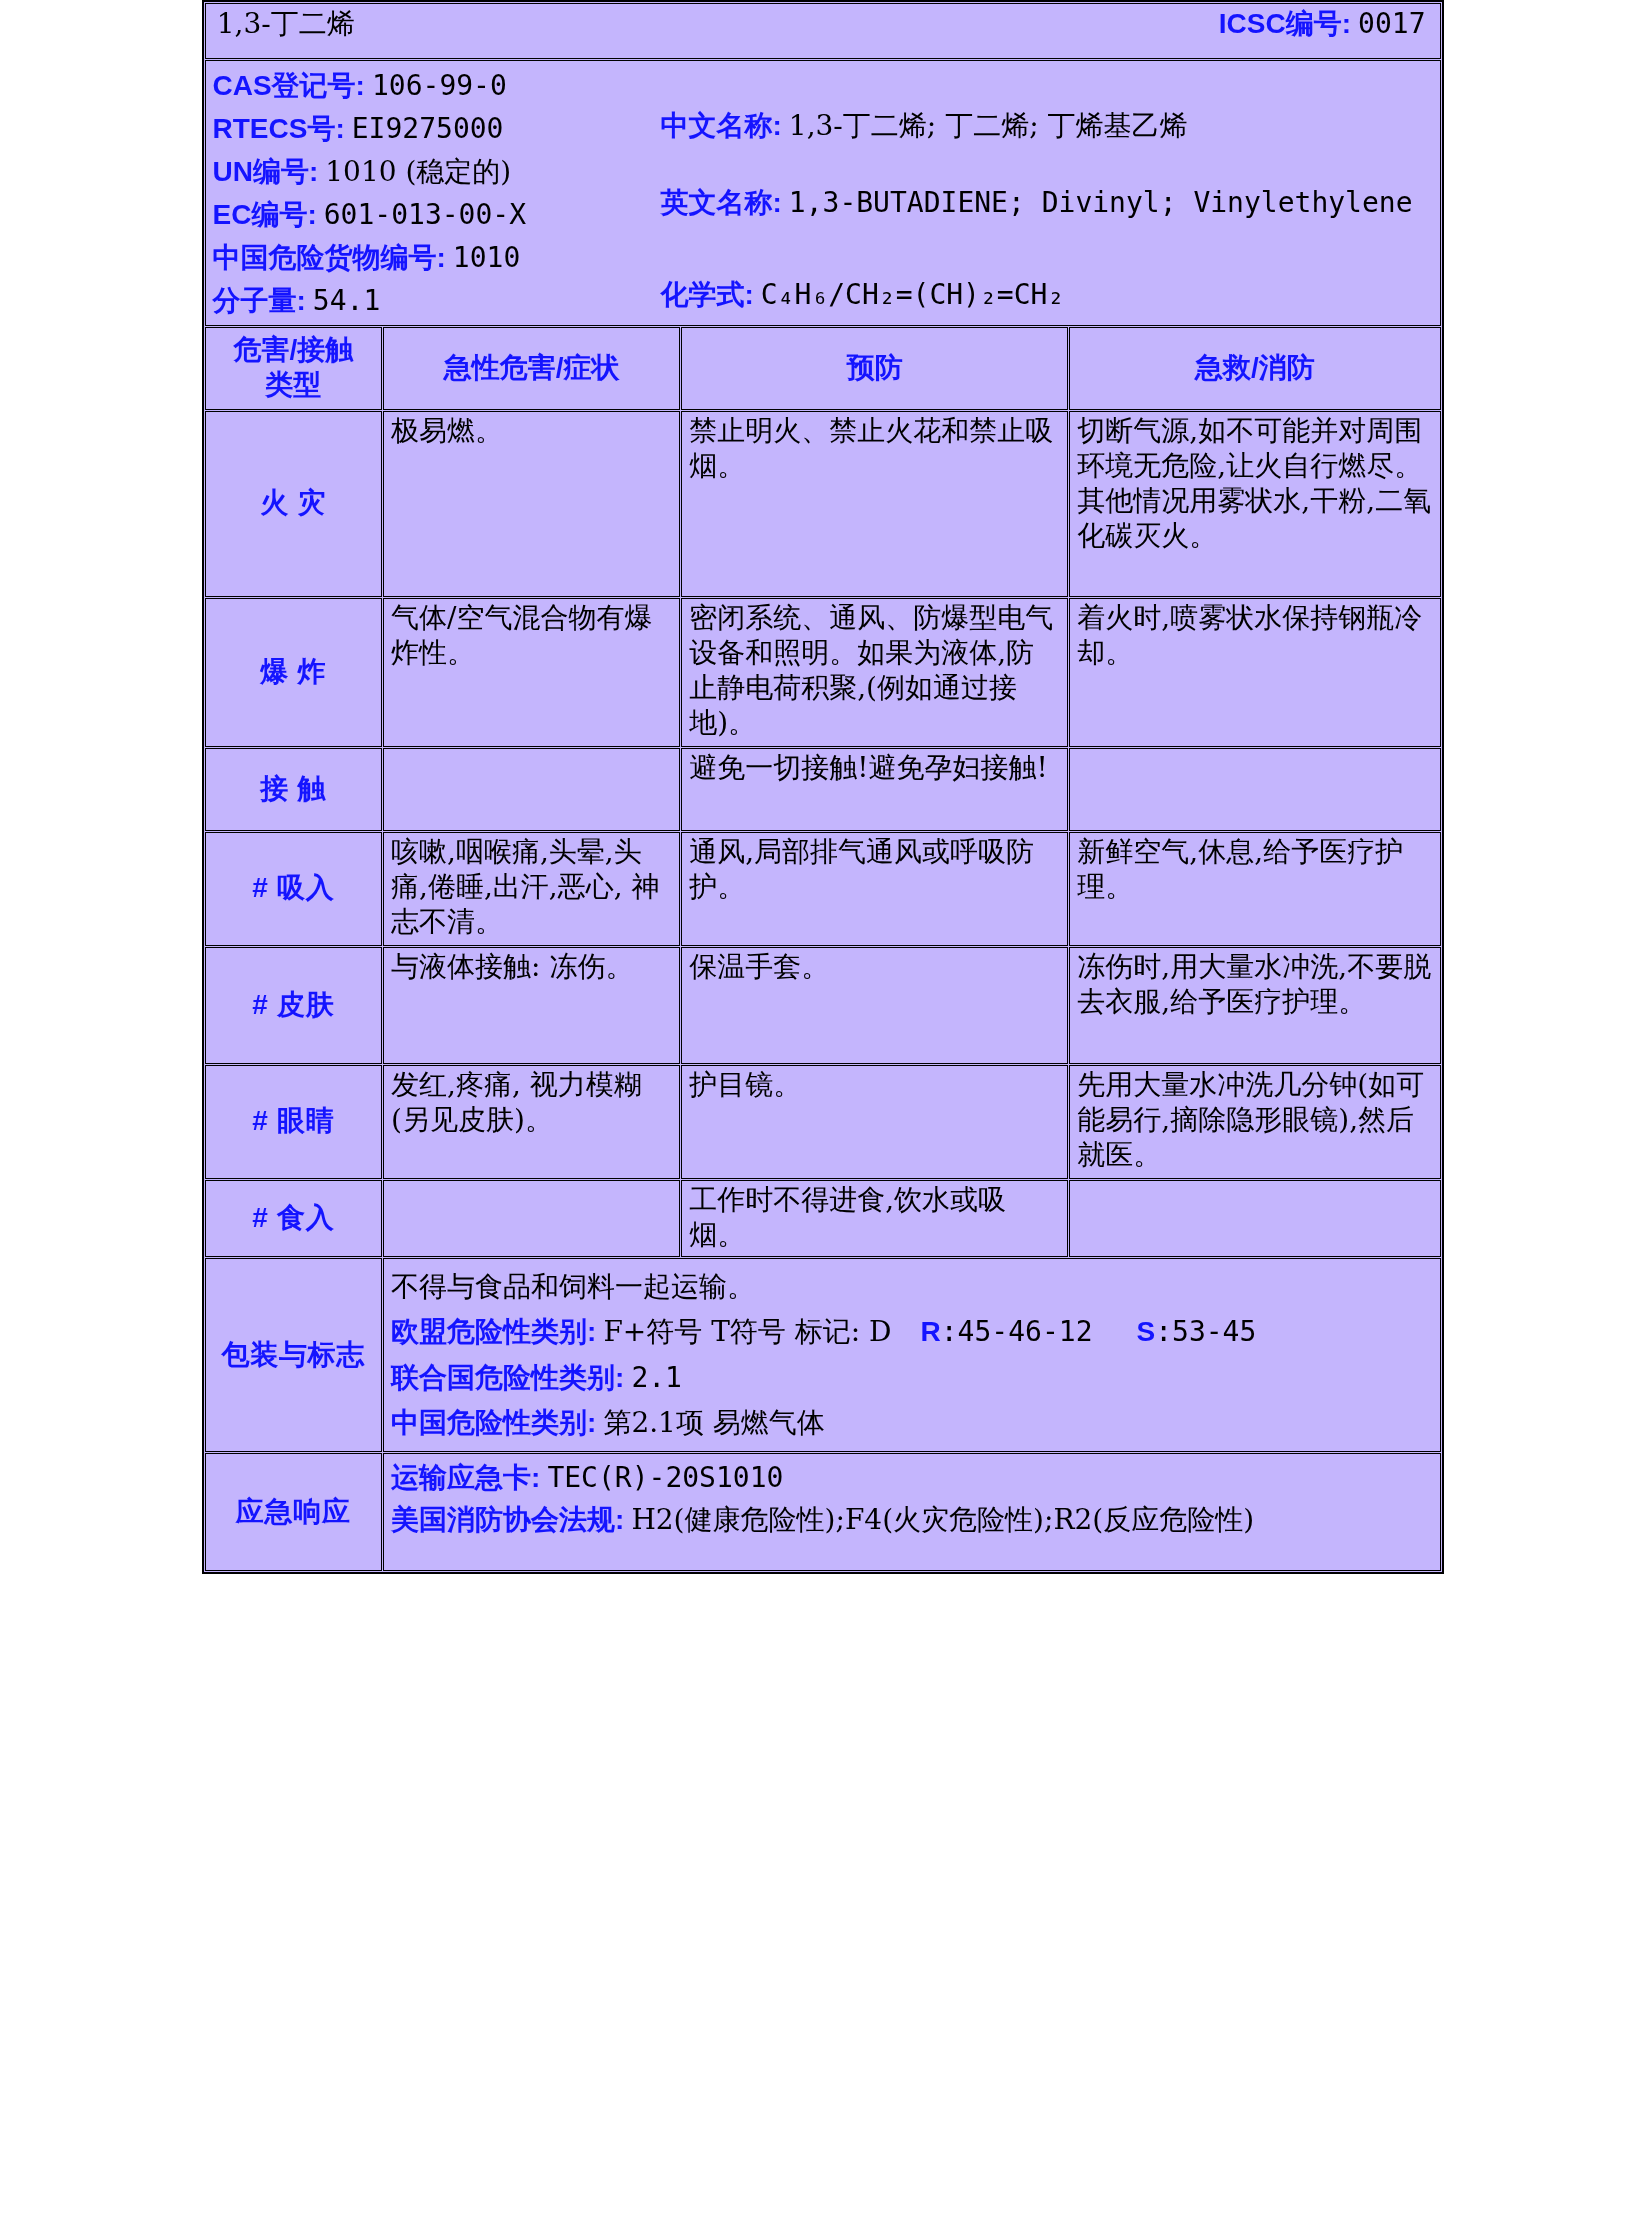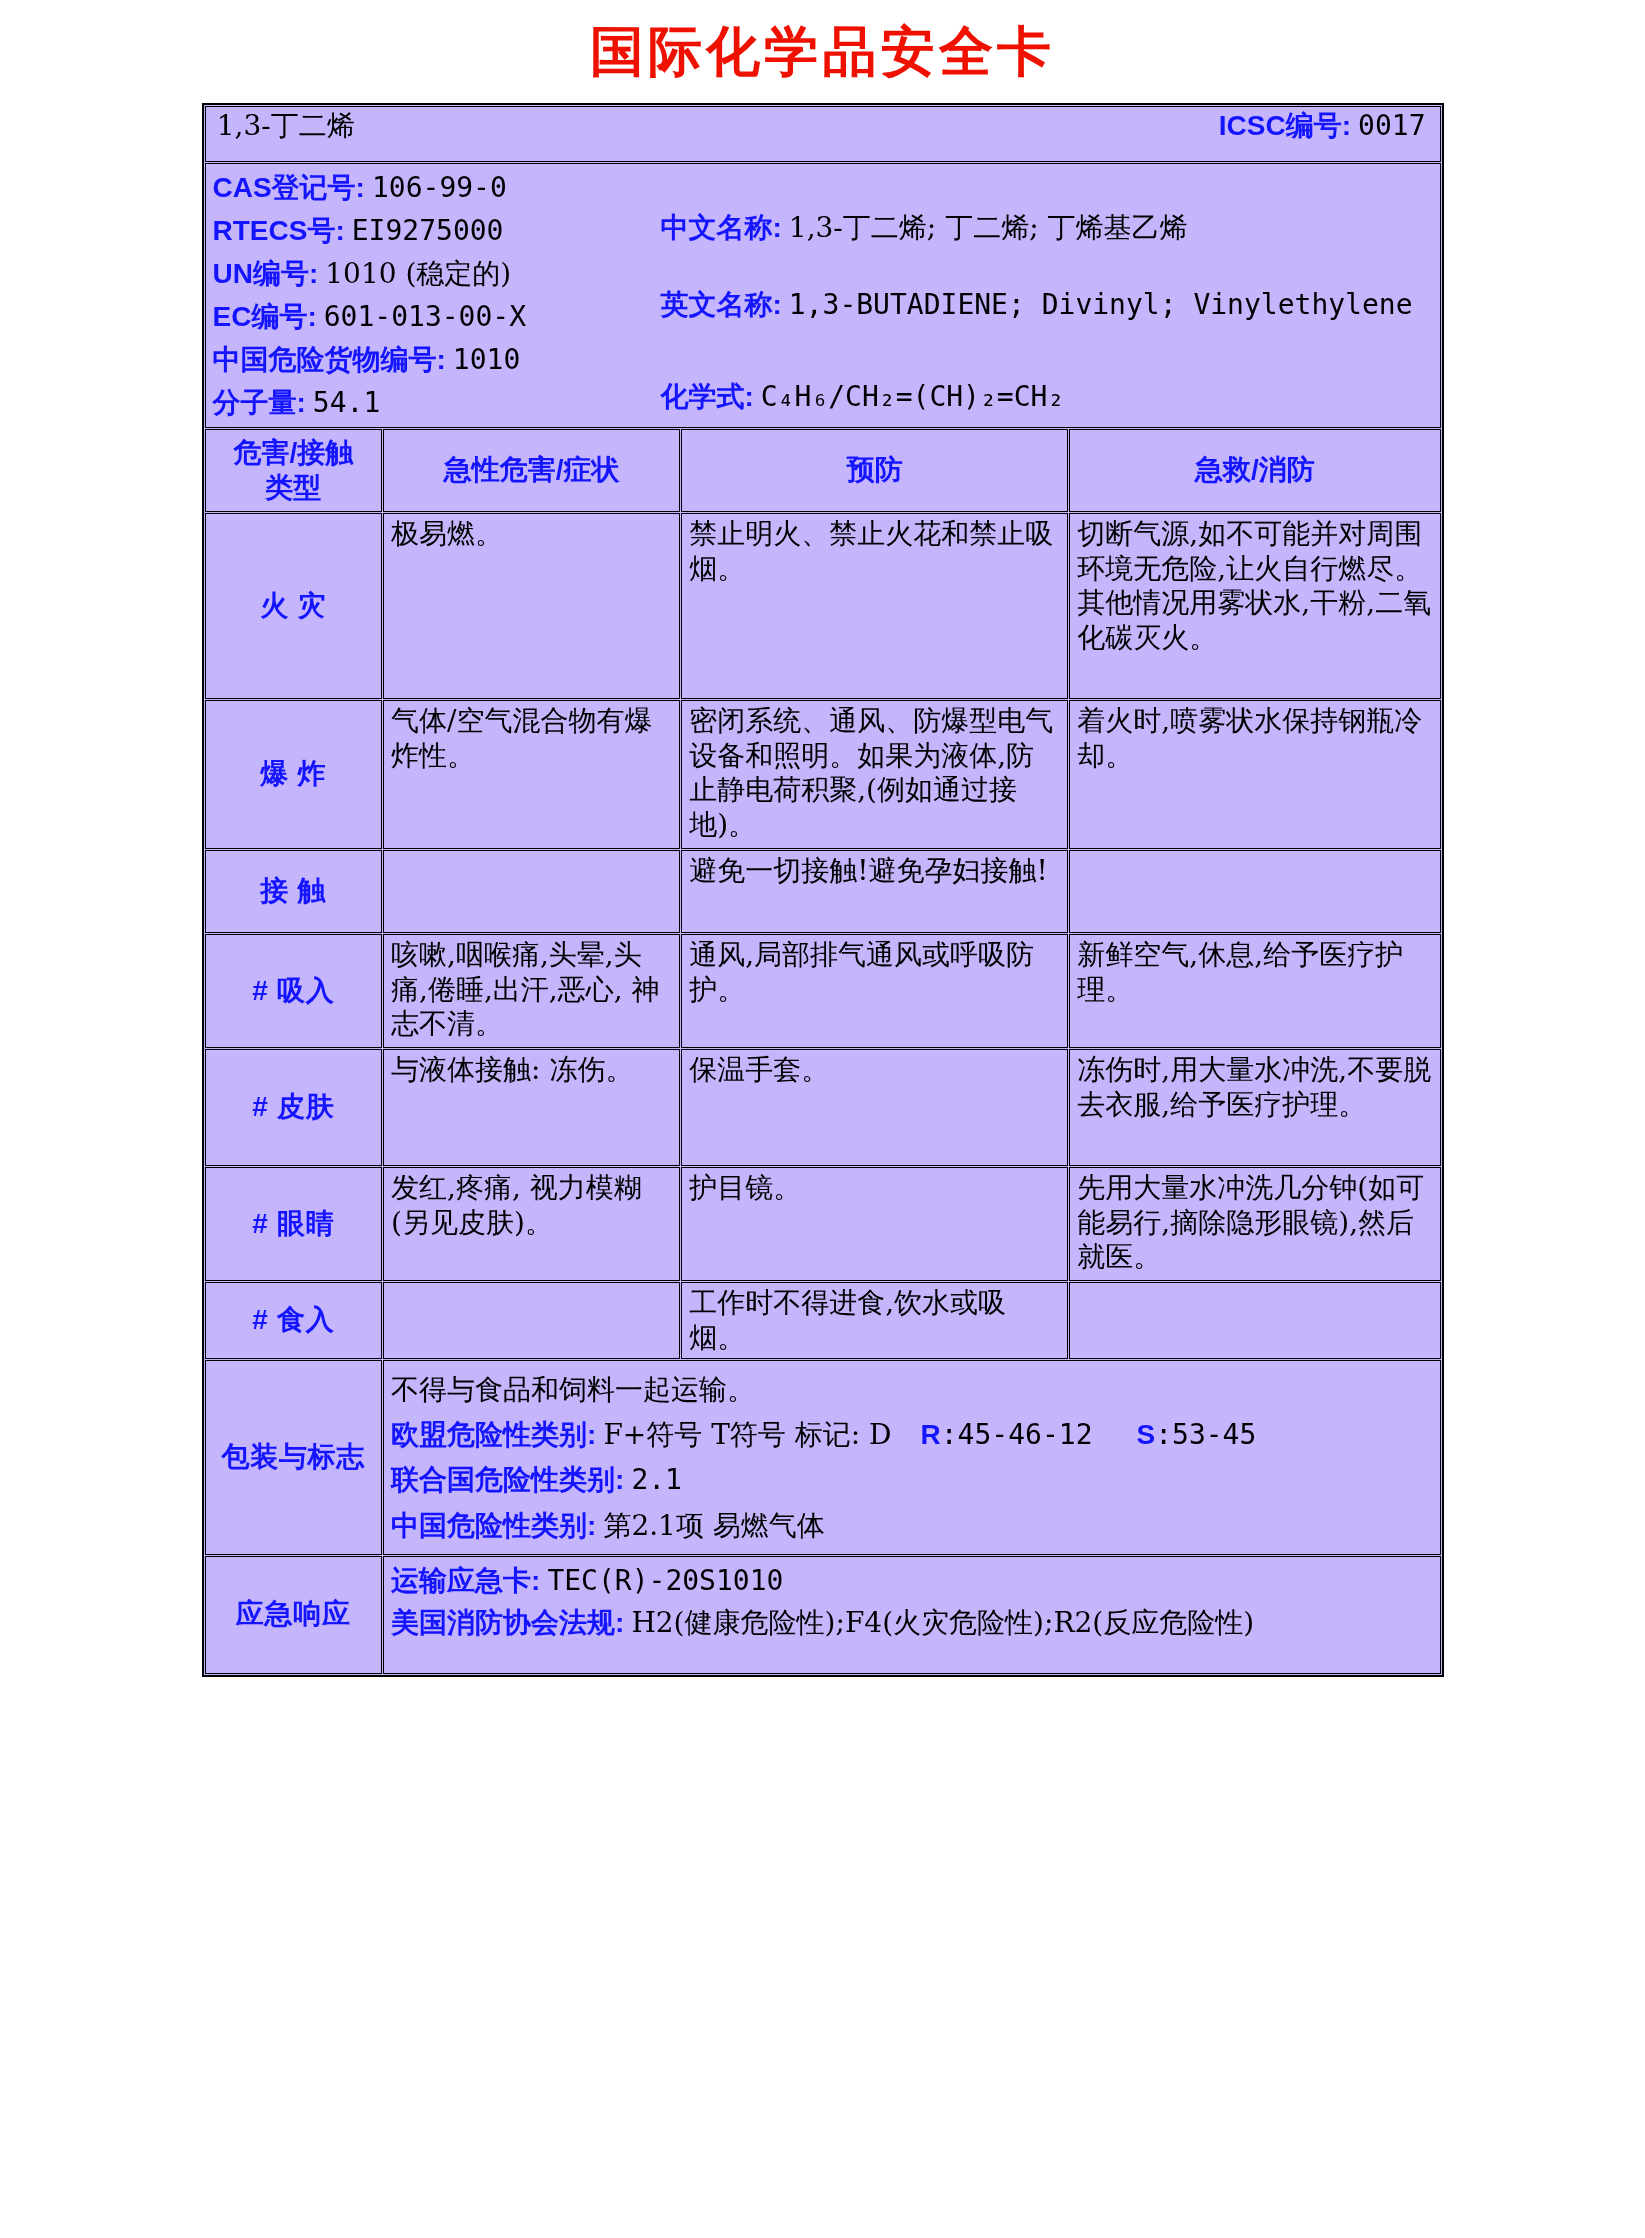--- a/index.html
+++ b/index.html
@@ -74,21 +74,20 @@
   .gap-l{margin-left:29px;}
   .gap-xl{margin-left:44px;}
   .seg{color:#000;}
   td.v-mid{vertical-align:middle;}
 </style>
 </head>
 <body>
 
 <div class="page">
 
-  <h1 class="doc-title">国际化学品安全卡</h1>
 
   <table class="card">
     <colgroup>
       <col class="c1">
         <col class="c2">
         <col class="c3">
         <col class="c4">
     </colgroup>
 
     <tbody>

